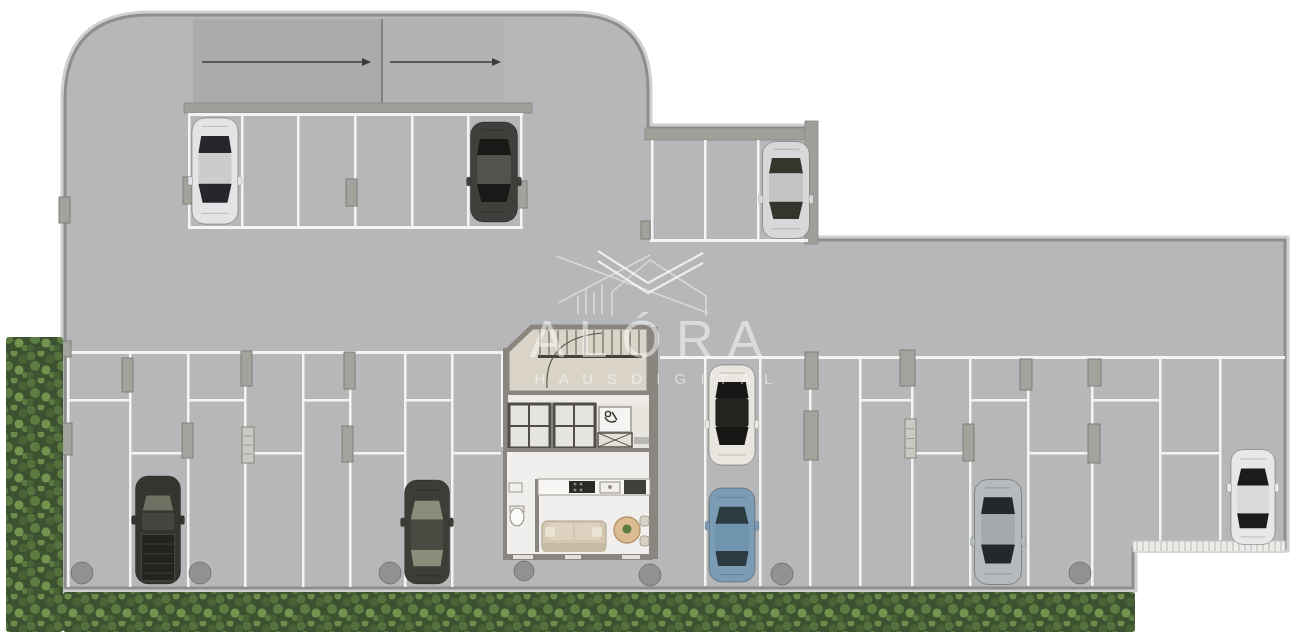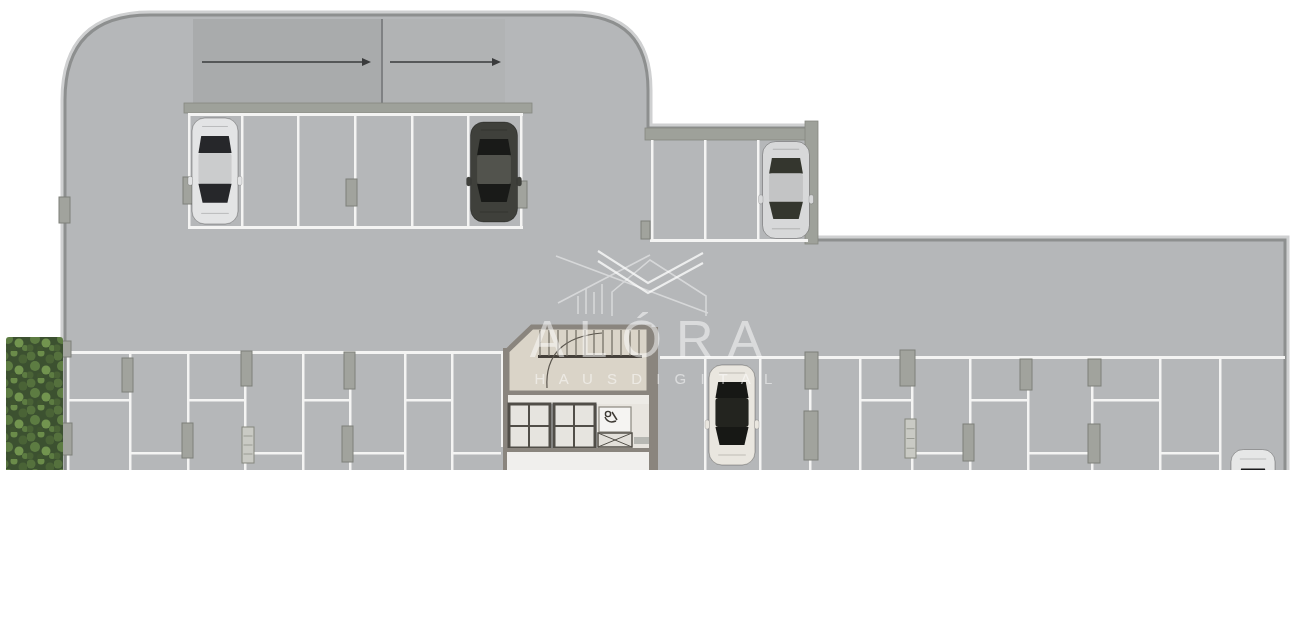--- a/index.html
+++ b/index.html
@@ -1,16 +1,16 @@
 <!DOCTYPE html>
 <html><head>
 <meta charset="utf-8">
 <style>
   html,body{margin:0;padding:0;background:#ffffff;}
-  .stage{position:relative;width:1300px;height:470px;background:#ffffff;overflow:hidden;
+  .stage{position:relative;width:1300px;height:643px;background:#ffffff;overflow:hidden;
          font-family:"Liberation Sans",sans-serif;}
   svg{display:block;}
   text{user-select:none;}
 </style>
 </head>
 <body>
 
 <div class="stage">
   <svg width="1300" height="643" viewBox="0 0 1300 643">
     <defs>

